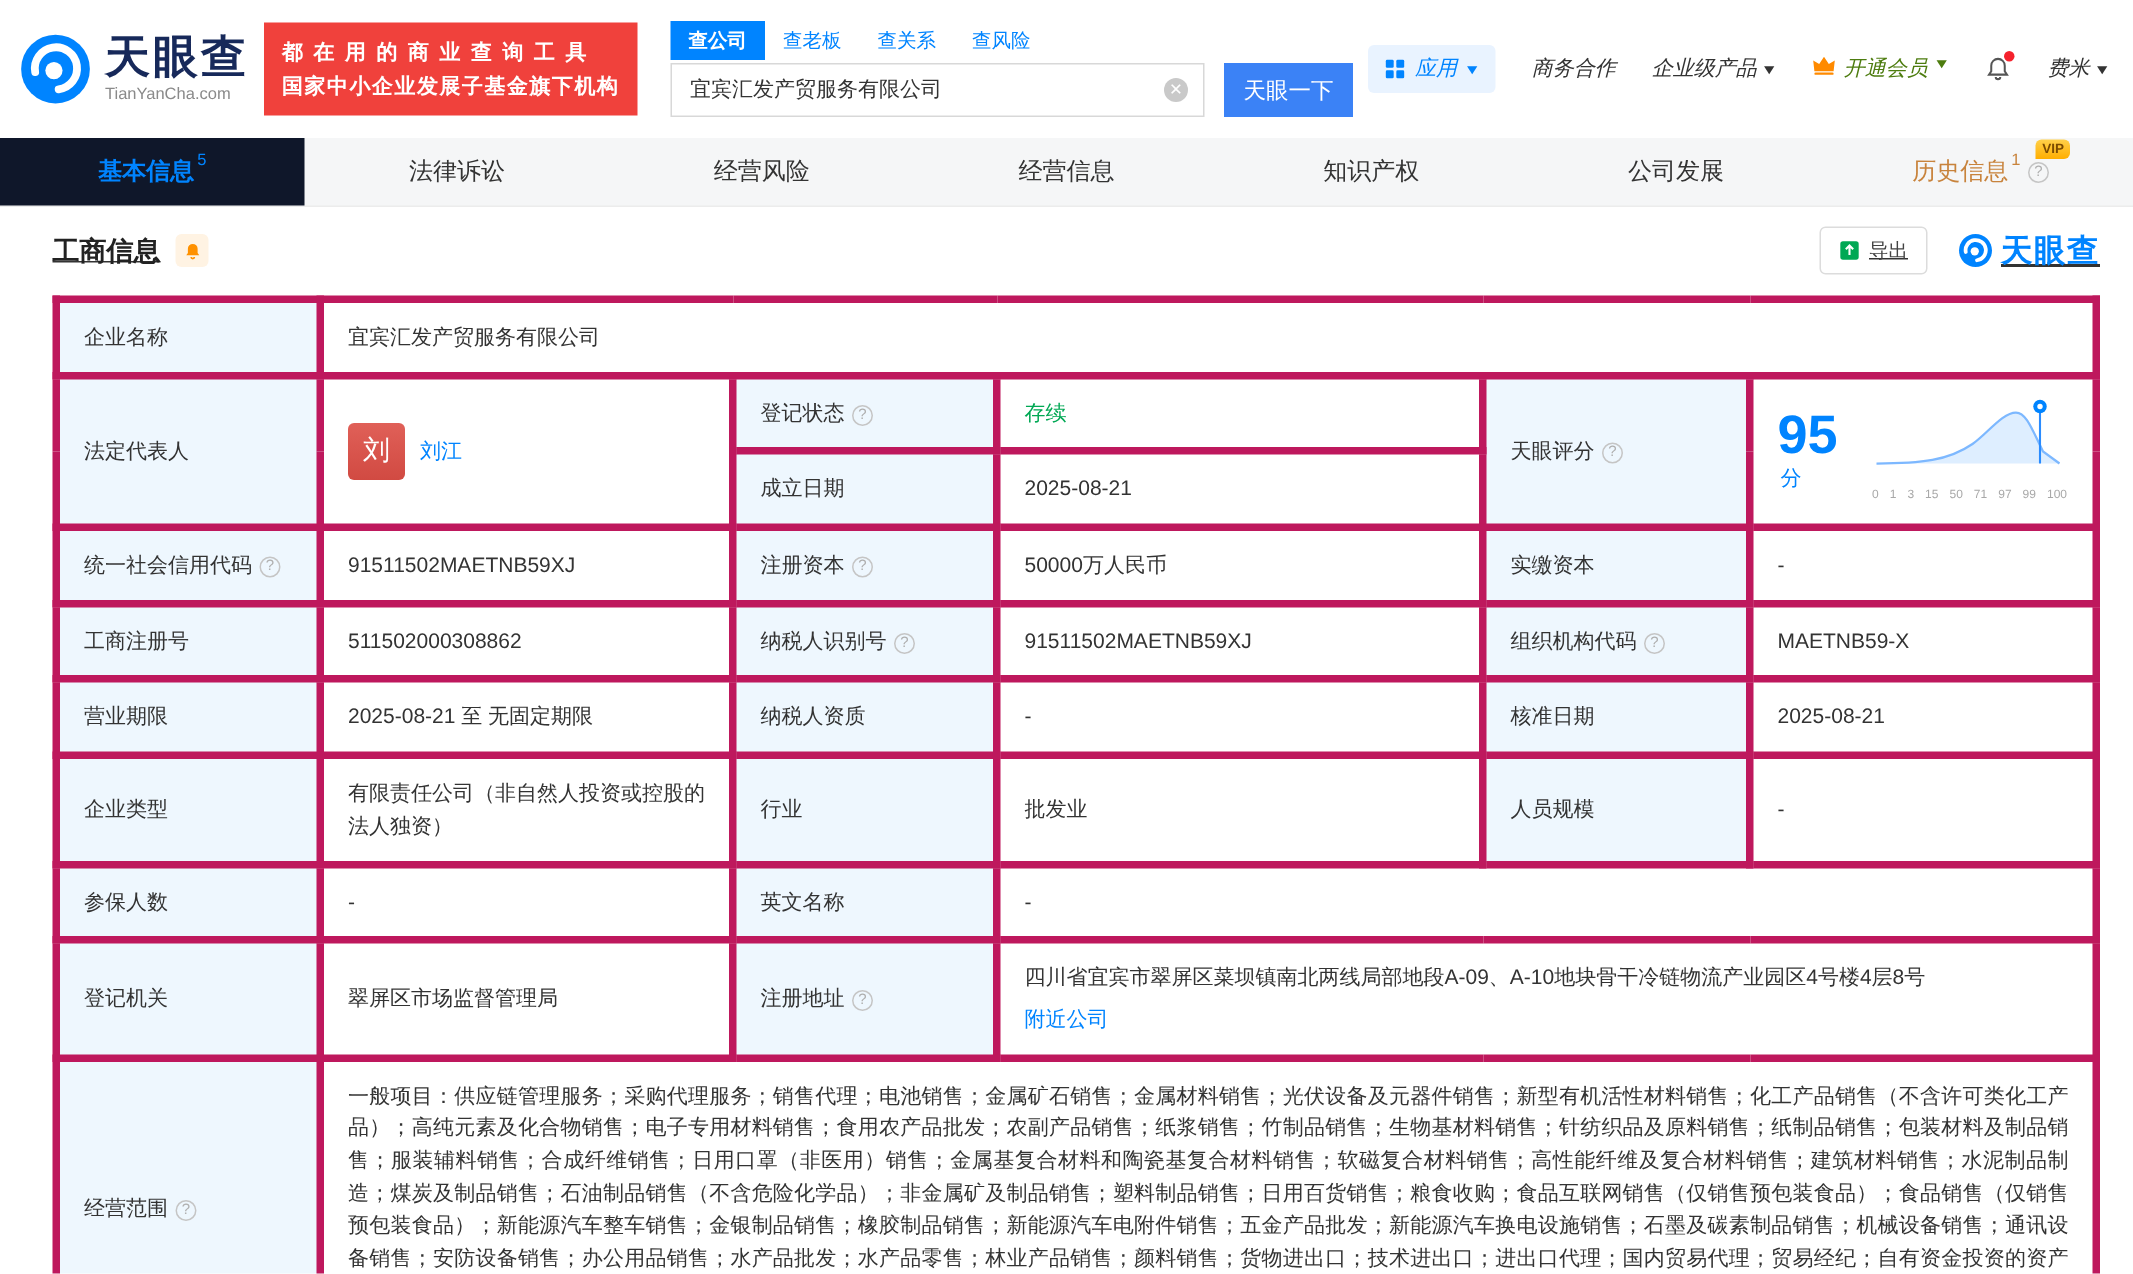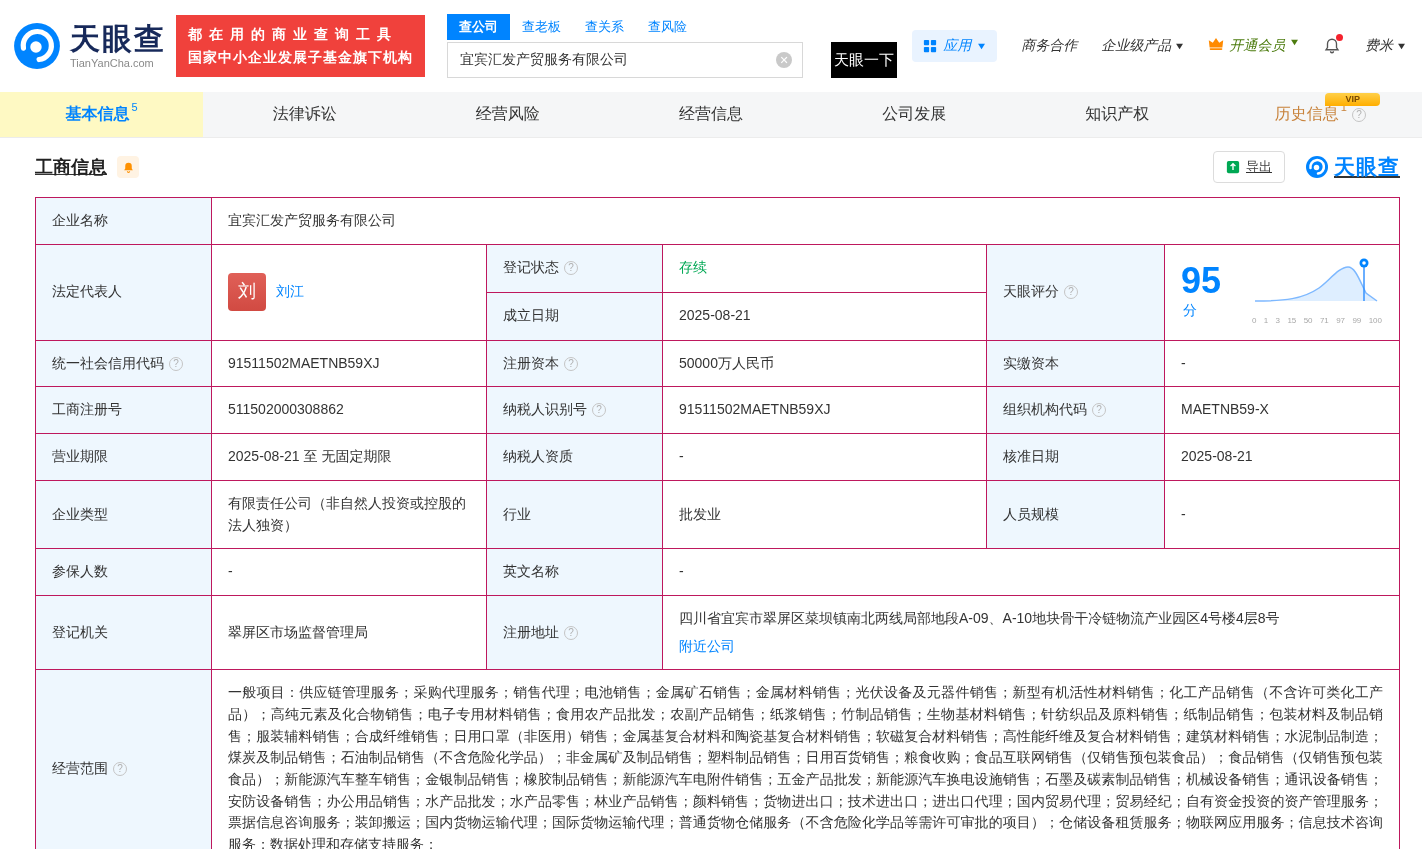--- a/index.html
+++ b/index.html
@@ -16,52 +16,52 @@
   .slogan .l2 { letter-spacing:1px; }
 
   .search-area { margin-left:22px; }
   .search-tabs { display:flex; align-items:flex-end; }
   .stab { font-size:13px; color:#0084ff; padding:4px 12px; cursor:pointer; }
   .stab.active { background:#0084ff; color:#fff; font-weight:bold;text-align:center; }
   .search-row { display:flex; align-items:center; margin-top:2px; }
   .search-box { position:relative; width:356px; height:36px; border:1px solid #d8d8d8; display:flex; align-items:center; background:#fff; }
   .search-box input { border:none; outline:none; flex:1; padding:0 32px 0 12px; font-size:14px; color:#333; background:transparent; font-family:inherit; }
   .clear-btn { position:absolute; right:10px; width:16px; height:16px; border-radius:50%; background:#c9c9c9; color:#fff; font-size:11px; line-height:16px; text-align:center; cursor:pointer; }
-  .search-btn { width:66px; height:36px; background:#000000; color:#fff; border:none; font-size:15px; margin-left:28px; cursor:pointer; font-family:inherit; }
+  .search-btn { width:86px; height:36px; background:#3b82f6; color:#fff; border:none; font-size:15px; margin-left:13px; cursor:pointer; font-family:inherit; }
 
   .topnav { margin-left:auto; display:flex; align-items:center; gap:24px; font-size:14px; white-space:nowrap;font-style:italic; }
   .apps-btn { background:#e9f3ff; color:#0084ff; padding:7px 11px; border-radius:4px; display:flex; align-items:center; gap:6px; cursor:pointer; }
   .nav-item { color:#333; cursor:pointer; display:flex; align-items:center; gap:4px; }
   .vip-link { color:#4d7c0f; display:flex; align-items:flex-start; gap:5px; cursor:pointer; }
   .caret { font-size:9px; transform:scaleX(1.3); }
   .bell-wrap { position:relative; cursor:pointer; display:flex; }
   .red-dot { position:absolute; top:-3px; right:-2px; width:7px; height:7px; background:#f5222d; border-radius:50%; }
 
   
   .tabs-bar { display:flex; background:#f5f6f7; height:46px; border-bottom:1px solid #ececec; }
   .tab { flex:1; display:flex; align-items:center; justify-content:center; font-size:16px; color:#333; cursor:pointer; }
-  .tab.active { background:#fef9c3; color:#0084ff; font-weight:bold; }
+  .tab.active { background:#0f172a; color:#0084ff; font-weight:bold; }
   .tab-inner { position:relative; display:inline-flex; align-items:flex-start; }
   .tab sup { font-size:11px; margin-left:2px; transform:translateY(-3px); font-weight:normal; color:inherit; }
   .tab.history { color:#c8833c; }
-  .vip-tag { position:absolute; top:-11px; right:-14px; background:linear-gradient(#ffd04a,#ffae00); color:#7a4a00; font-size:9px; font-weight:bold; padding:1px 20px; border-radius:4px 4px 4px 0; line-height:1.2; }
+  .vip-tag { position:absolute; top:-11px; right:-14px; background:linear-gradient(#ffd04a,#ffae00); color:#7a4a00; font-size:9px; font-weight:bold; padding:1px 4px; border-radius:4px 4px 4px 0; line-height:1.2; }
   .q { display:inline-block; width:14px; height:14px; border:1px solid #c5c5c5; border-radius:50%; color:#b0b0b0; font-size:10px; line-height:12px; text-align:center; margin-left:5px; vertical-align:1px; flex:none; cursor:pointer; font-weight:normal; }
   .tab .q { margin-top:4px; }
 
   
   .section-head { display:flex; align-items:center; padding:13px 22px 12px 35px;text-decoration:underline; }
   .section-title { font-size:18px; font-weight:bold; color:#222; }
   .sub-bell { margin-left:10px; width:22px; height:22px; border-radius:4px; background:#fff3e3; display:flex; align-items:center; justify-content:center; cursor:pointer; }
   .export-btn { margin-left:auto; display:flex; align-items:center; gap:6px; border:1px solid #dcdcdc; border-radius:4px; background:#fff; padding:6px 12px; font-size:13px; color:#444; cursor:pointer; font-family:inherit; }
   .mini-logo { display:flex; align-items:center; gap:5px; margin-left:20px; }
   .mini-logo .txt { color:#0084ff; font-size:21px; font-weight:bold; letter-spacing:1px; }
 
   
   .info-table { border-collapse:collapse; table-layout:fixed; width:1365px; margin:2px 22px 0 35px; font-size:14px; }
-  .info-table td { border:1px solid #be185d; padding:12px 16px; vertical-align:middle; line-height:1.55; word-break:break-all; }
+  .info-table td { border:5px solid #be185d; padding:12px 16px; vertical-align:middle; line-height:1.55; word-break:break-all; }
   td.label { background:#eef7fe; color:#333; }
   .green { color:#00a854; }
   a.link, .link { color:#0084ff; cursor:pointer; text-decoration:none; }
   .rep { display:flex; align-items:center; }
   .avatar { width:38px; height:38px; background:linear-gradient(#e06058,#d14a42); border-radius:4px; color:#fff; display:inline-flex; align-items:center; justify-content:center; font-size:18px; margin-right:10px; flex:none; }
   .score-cell { display:flex; align-items:center; gap:16px; }
   .score-num { font-size:36px; font-weight:bold; color:#0084ff; line-height:1; }
   .score-unit { font-size:14px; color:#0084ff; margin-left:2px; }
   .chart { width:132px; }
   .ticks { display:flex; justify-content:space-between; font-size:8px; color:#a8a8a8; padding:0 1px; }
@@ -161,26 +161,26 @@
         <span>经营风险</span>
       </span>
   </div>
   <div class="tab">
     <span class="tab-inner">
         <span>经营信息</span>
       </span>
   </div>
   <div class="tab">
     <span class="tab-inner">
+        <span>知识产权</span>
+      </span>
+  </div>
+  <div class="tab">
+    <span class="tab-inner">
         <span>公司发展</span>
-      </span>
-  </div>
-  <div class="tab">
-    <span class="tab-inner">
-        <span>知识产权</span>
       </span>
   </div>
   <div class="tab history">
     <span class="tab-inner">
       <span>历史信息</span>
       <sup>1</sup>
       <span class="q">?</span>
       <span class="vip-tag">VIP</span>
     </span>
   </div>

